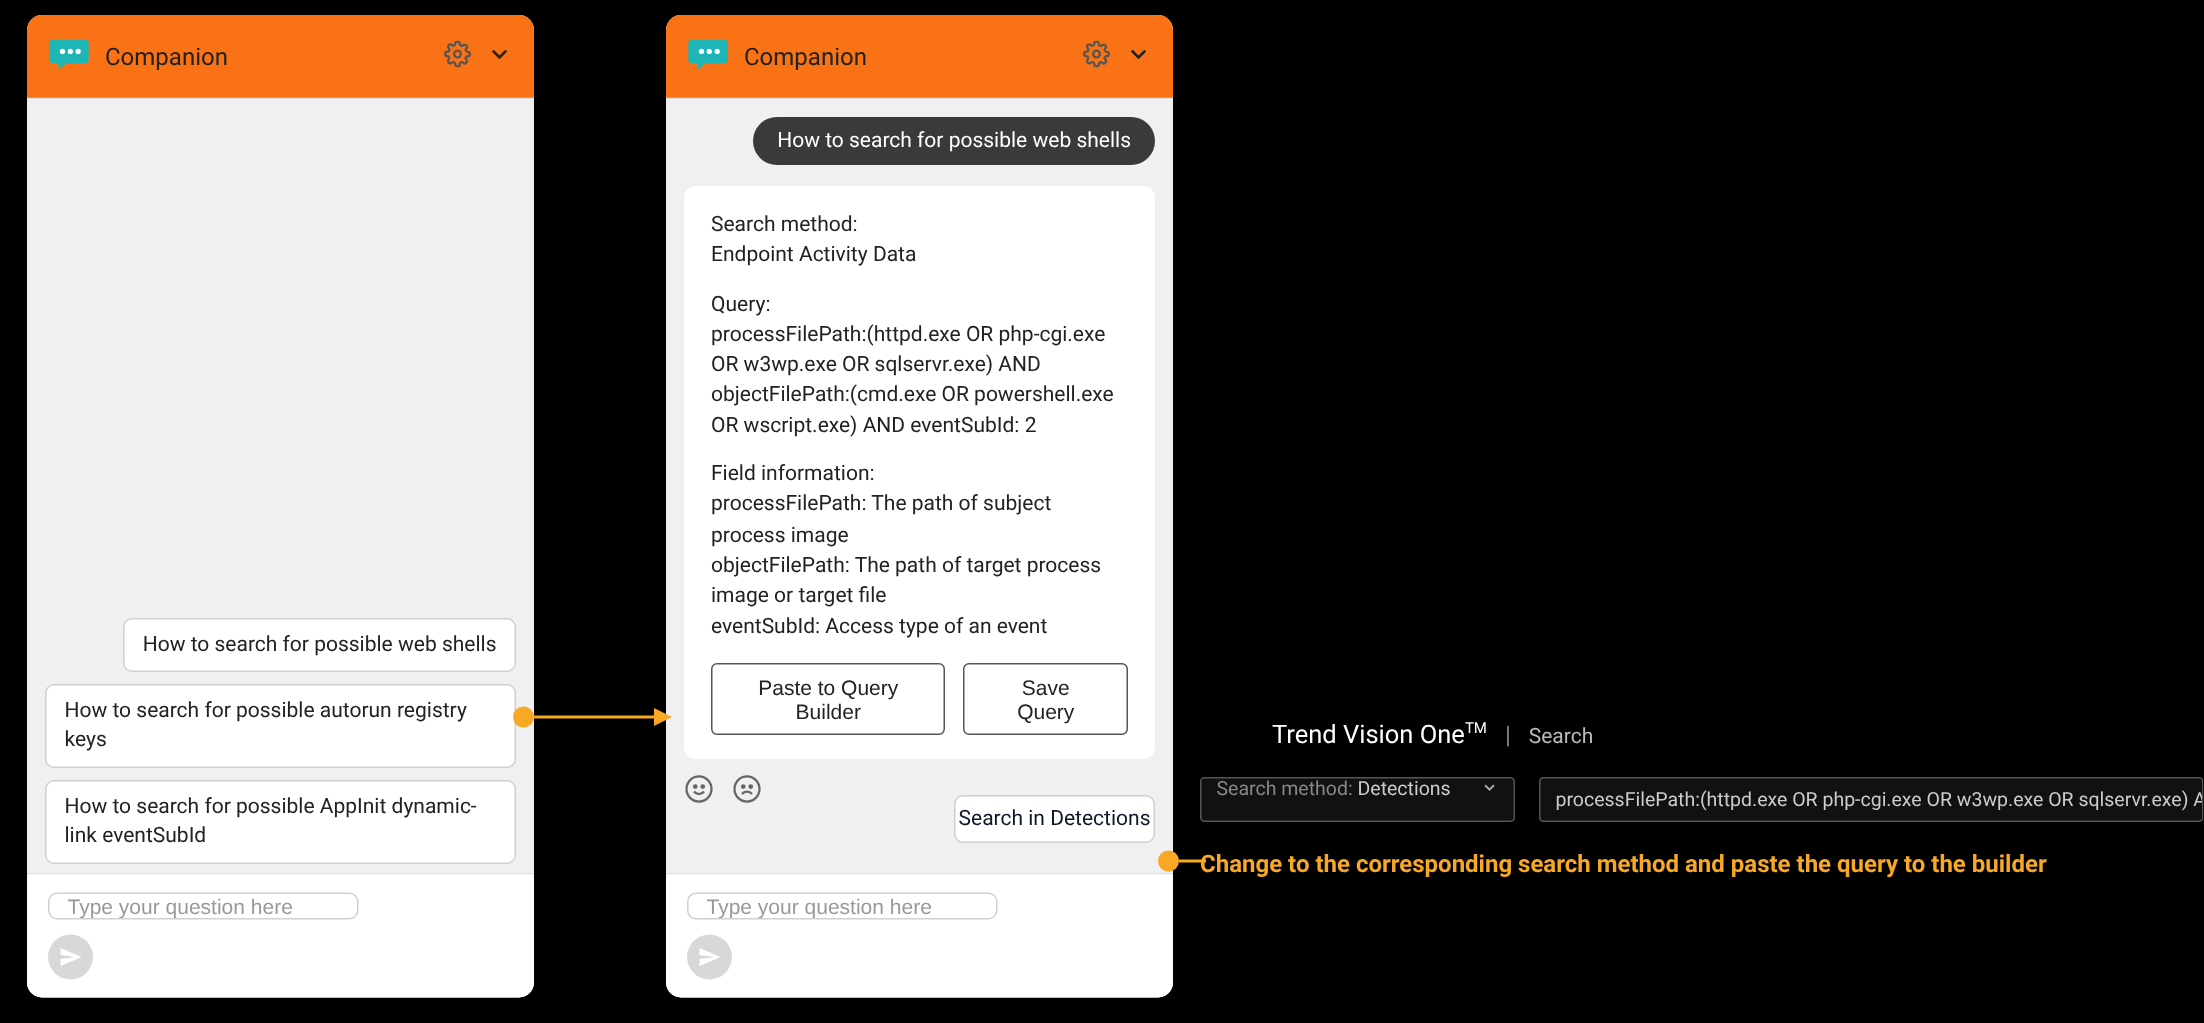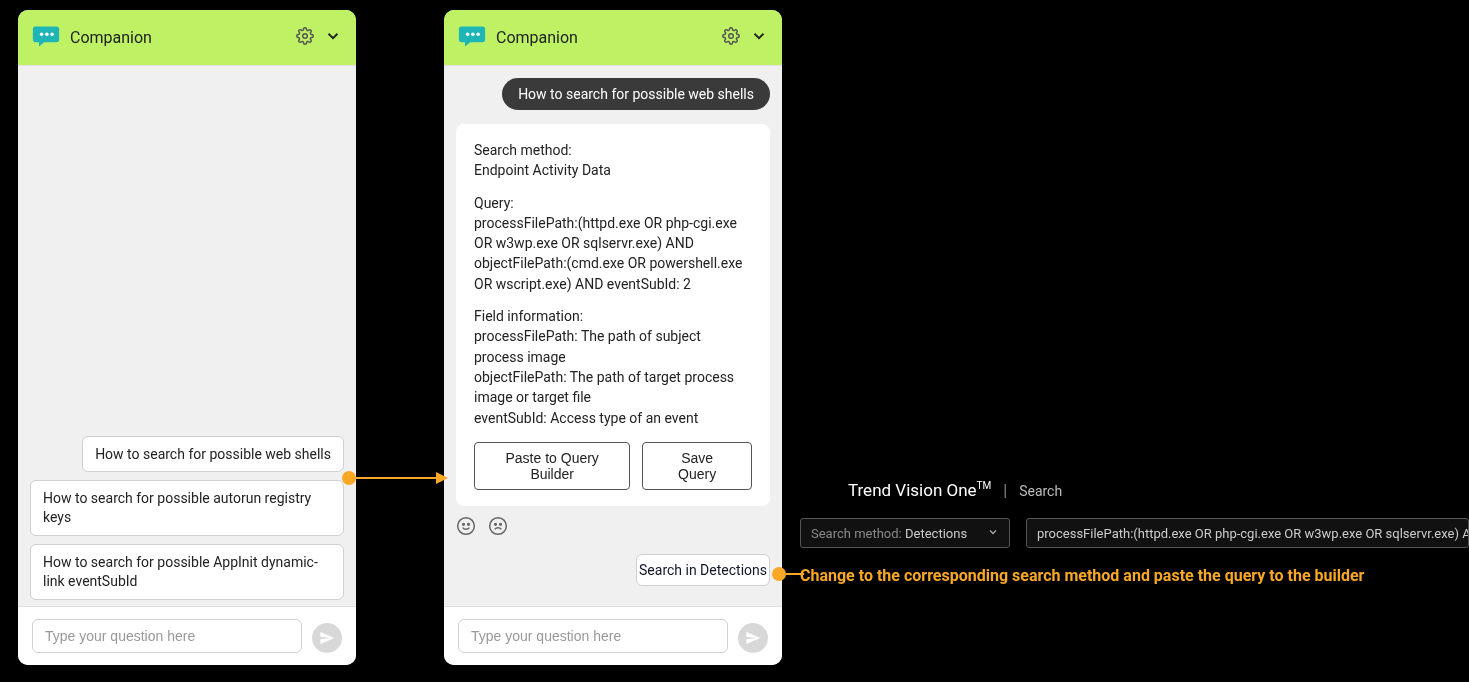--- a/index.html
+++ b/index.html
@@ -17,44 +17,45 @@
     position: absolute;
     width: 338px;
     height: 655px;
     background: #f0f0f0;
     border-radius: 10px;
     box-shadow: 0 2px 8px rgba(0,0,0,0.3);
     display: flex;
     flex-direction: column;
   }
   .panel-header {
-    background: #bef264;
+    background: #f97316;
     border-radius: 10px 10px 0 0;
     height: 56px;
     display: flex;
     align-items: center;
     padding: 0 14px;
     gap: 10px;
     border-bottom: 1px solid #e0e0e0;
     justify-content: center;
   }
   .panel-body {
     flex: 1;
     position: relative;
     padding: 12px;
     overflow: hidden;
   }
   .panel-footer {
     background: #fff;
     border-radius: 0 0 10px 10px;
     padding: 12px 14px;
     display: flex;
-    align-items: flex-end;
+    align-items: flex-start;
     gap: 10px;
     border-top: 1px solid #e0e0e0;
+    flex-direction: column;
   }
 
   .chat-icon svg { width: 28px; height: 28px; }
   .panel-title {
     font-size: 16px;
     color: #222;
     flex: 1;
   }
   .hdr-icon { color: #555; cursor: pointer; }
 
@@ -183,21 +184,21 @@
     display: flex;
     gap: 16px;
   }
   .vm-select {
     width: 210px;
     height: 30px;
     border: 1px solid #555;
     background: #111;
     border-radius: 3px;
     display: flex;
-    align-items: center;
+    align-items: flex-start;
     padding: 0 10px;
     font-size: 13px;
     color: #ccc;
     justify-content: space-between;
     cursor: pointer;
   }
   .vm-select .lbl { color: #888; }
   .vm-query {
     flex: 1;
     height: 30px;

